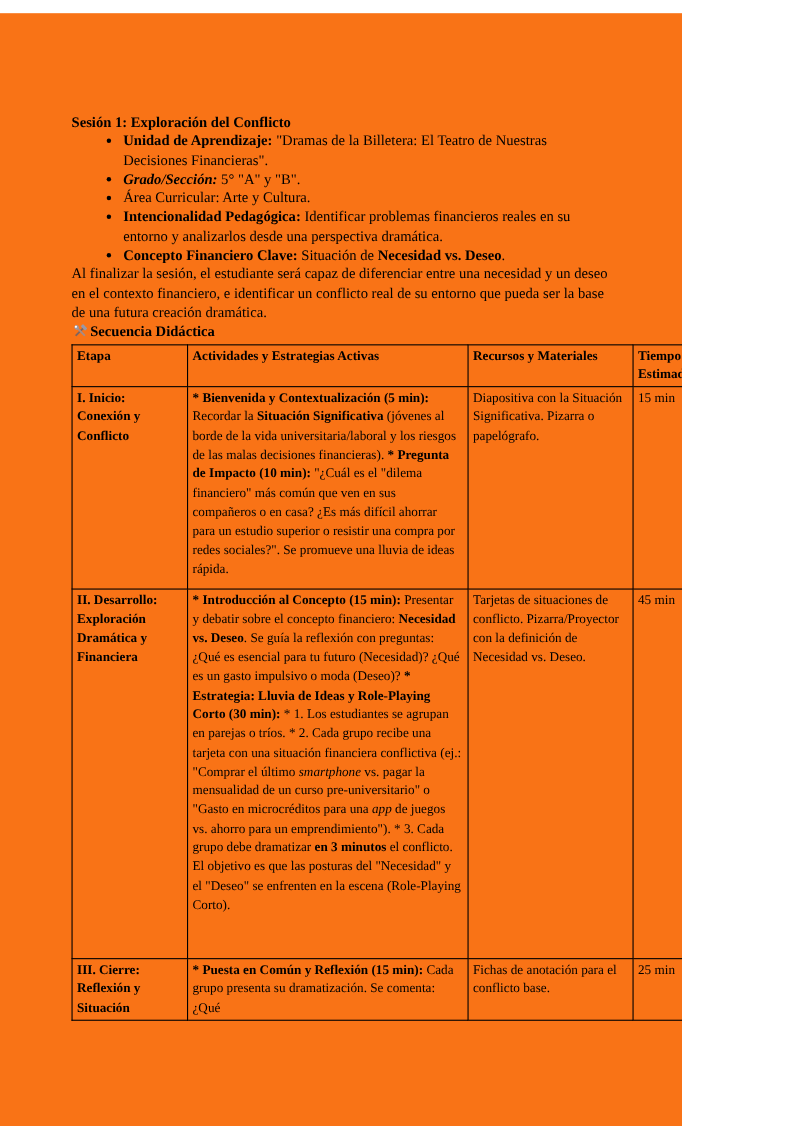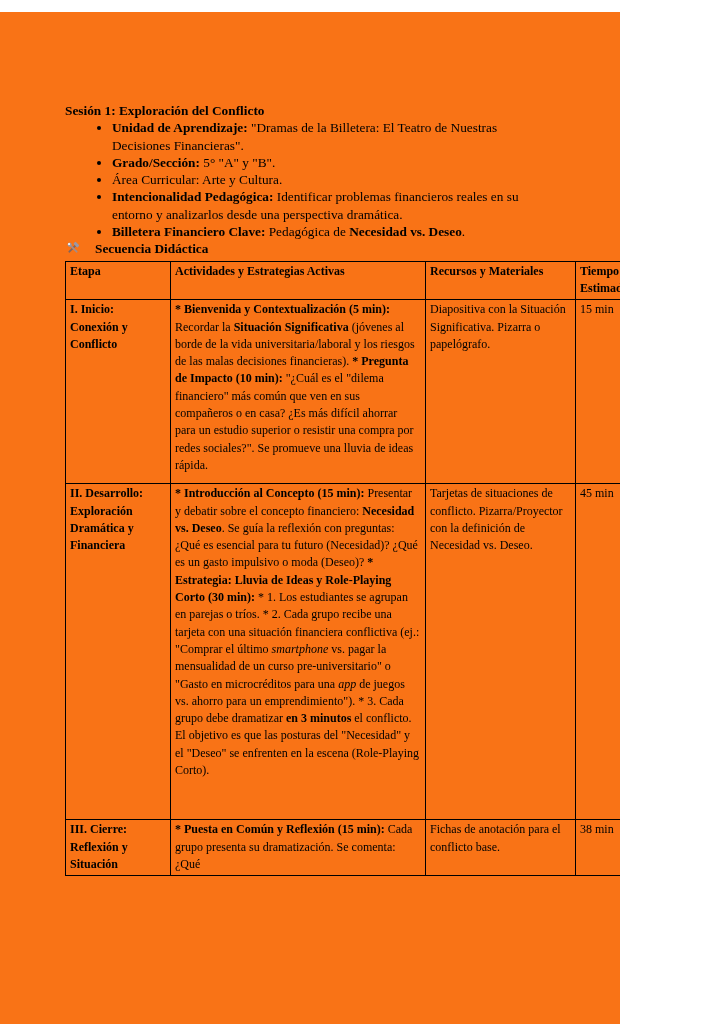--- a/index.html
+++ b/index.html
@@ -20,21 +20,22 @@
   p { margin: 0; }
   .bold { font-weight: bold; }
   ul.datos-list {
     margin: 0;
     padding: 0 0 0 47px;
     list-style-type: disc;
   }
   ul.datos-list li { padding-left: 0; }
   .seq-heading {
     display: flex;
-    gap: 14px;
+    align-items: center;
+    gap: 1px;
     font-weight: bold;
   }
   .tools-icon { display: inline-flex; width: 16px; height: 16px; }
   table.secuencia {
     border-collapse: collapse;
     table-layout: fixed;
     width: 594px;
     margin-top: 3px;
   }
   table.secuencia th, table.secuencia td {
@@ -51,26 +52,27 @@
 </style>
 </head>
 <body>
 
 <div class="page">
 
   <p class="bold">Sesión 1: Exploración del Conflicto</p>
 
   <ul class="datos-list">
     <li><span style="font-weight: bold; text-align: right;">Unidad de Aprendizaje:</span><span> "Dramas de la Billetera: El Teatro de Nuestras Decisiones Financieras".</span></li>
-    <li><span style="font-weight: bold;">Grado/Sección:</span><span> 5° "A" y "B".</span></li>
+    <li><span style="font-weight: bold; font-style: italic;">Grado/Sección:</span><span> 5° "A" y "B".</span></li>
     <li><span style="font-weight: normal;">Área Curricular:</span><span> Arte y Cultura.</span></li>
     <li><span style="font-weight: bold;">Intencionalidad Pedagógica:</span><span> Identificar problemas financieros reales en su entorno y analizarlos desde una perspectiva dramática.</span></li>
-    <li><span style="font-weight: bold;">Billetera Financiero Clave:</span><span> Pedagógica de </span><span style="font-weight: bold;">Necesidad vs. Deseo</span><span>.</span></li>
+    <li><span style="font-weight: bold;">Concepto Financiero Clave:</span><span> Situación de </span><span style="font-weight: bold;">Necesidad vs. Deseo</span><span>.</span></li>
   </ul>
 
+  <p>Al finalizar la sesión, el estudiante será capaz de diferenciar entre una necesidad y un deseo en el contexto financiero, e identificar un conflicto real de su entorno que pueda ser la base de una futura creación dramática.</p>
 
   <p class="seq-heading">
     <span class="tools-icon">
       <svg viewBox="0 0 24 24" width="16" height="16" aria-hidden="true">
         <g transform="rotate(45 12 12)">
           <rect x="10.7" y="4" width="2.6" height="17" rx="0.8" fill="#7d6460"></rect>
           <rect x="7.8" y="2.6" width="8.4" height="4.4" rx="1" fill="#9a98a6"></rect>
         </g>
         <g transform="rotate(-45 12 12)">
           <rect x="10.7" y="5" width="2.6" height="16" rx="0.8" fill="#a58c88"></rect>
@@ -107,18 +109,18 @@
       <tr style="height:336px">
         <td class="etapa-cell">II. Desarrollo: Exploración Dramática y Financiera</td>
         <td><span style="font-weight: bold;">* Introducción al Concepto (15 min):</span><span> Presentar y debatir sobre el concepto financiero: </span><span style="font-weight: bold;">Necesidad vs. Deseo</span><span>. Se guía la reflexión con preguntas: ¿Qué es esencial para tu futuro (Necesidad)? ¿Qué es un gasto impulsivo o moda (Deseo)? </span><span style="font-weight: bold;">* Estrategia: Lluvia de Ideas y Role-Playing Corto (30 min):</span><span> * 1. Los estudiantes se agrupan en parejas o tríos. * 2. Cada grupo recibe una tarjeta con una situación financiera conflictiva (ej.: "Comprar el último </span><span style="font-style: italic;">smartphone</span><span> vs. pagar la mensualidad de un curso pre-universitario" o "Gasto en microcréditos para una </span><span style="font-style: italic;">app</span><span> de juegos vs. ahorro para un emprendimiento"). * 3. Cada grupo debe dramatizar </span><span style="font-weight: bold;">en 3 minutos</span><span> el conflicto. El objetivo es que las posturas del "Necesidad" y el "Deseo" se enfrenten en la escena (Role-Playing Corto).</span></td>
         <td>Tarjetas de situaciones de conflicto. Pizarra/Proyector con la definición de Necesidad vs. Deseo.</td>
         <td>45 min</td>
       </tr>
       <tr style="height:50px">
         <td class="etapa-cell">III. Cierre: Reflexión y Situación</td>
         <td><span style="font-weight: bold;">* Puesta en Común y Reflexión (15 min):</span><span> Cada grupo presenta su dramatización. Se comenta: ¿Qué</span></td>
         <td>Fichas de anotación para el conflicto base.</td>
-        <td>38 min</td>
+        <td>25 min</td>
       </tr>
     </tbody>
   </table>
 
 </div>
 
 </body></html>

